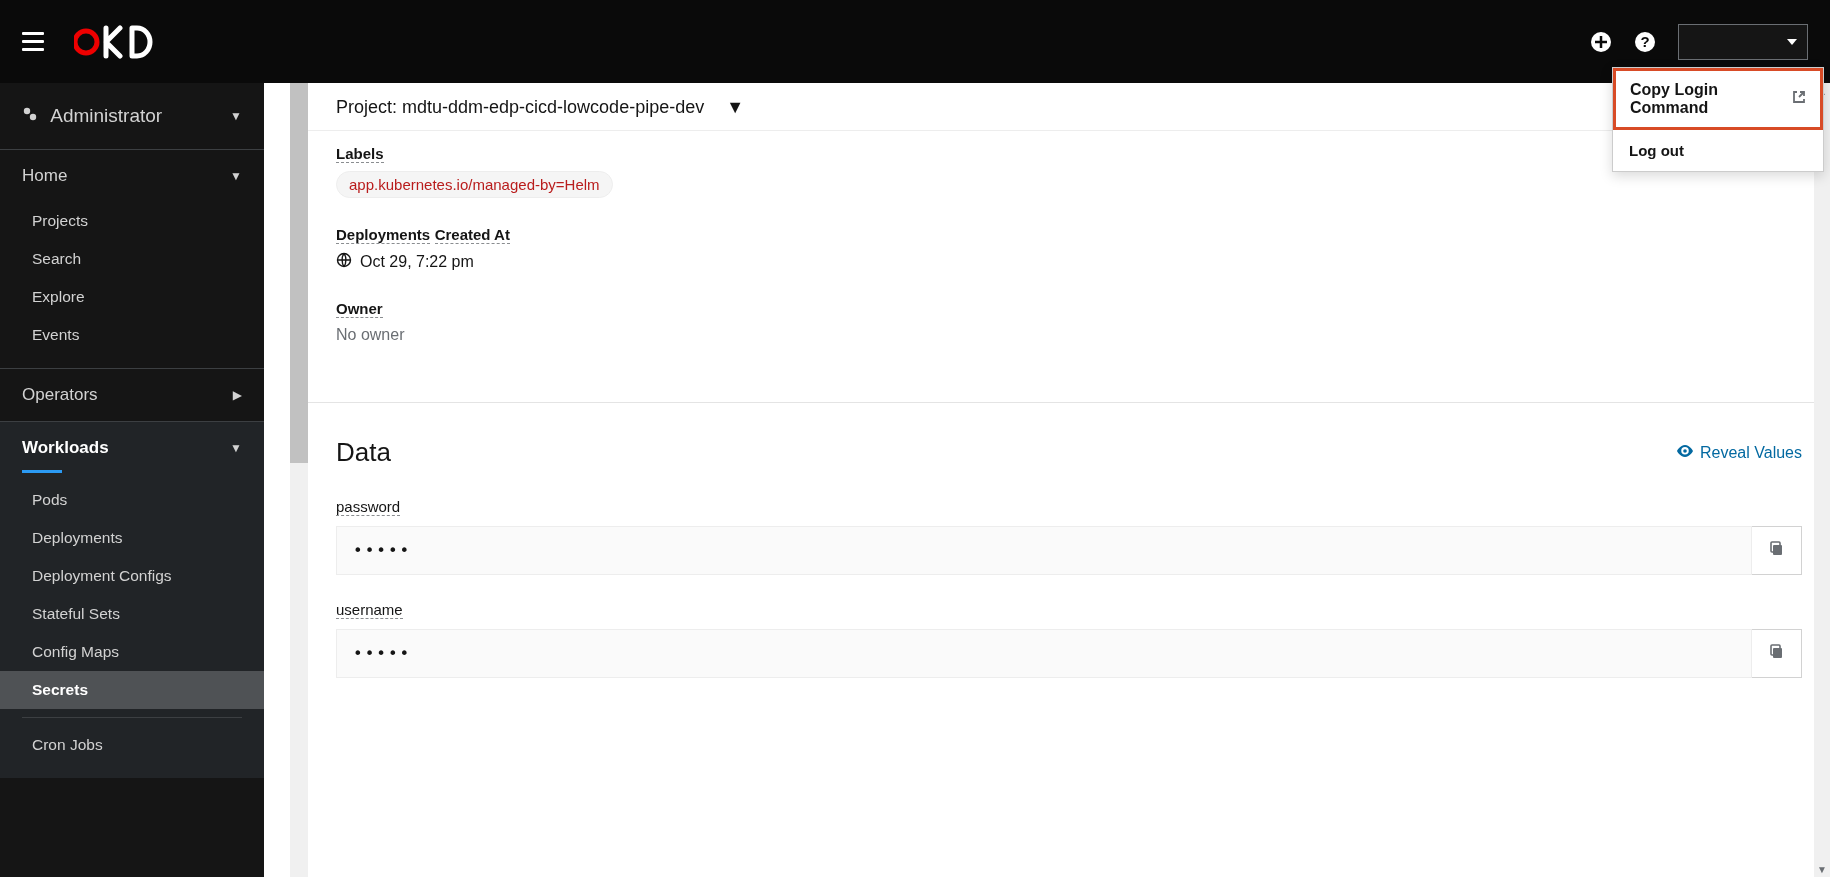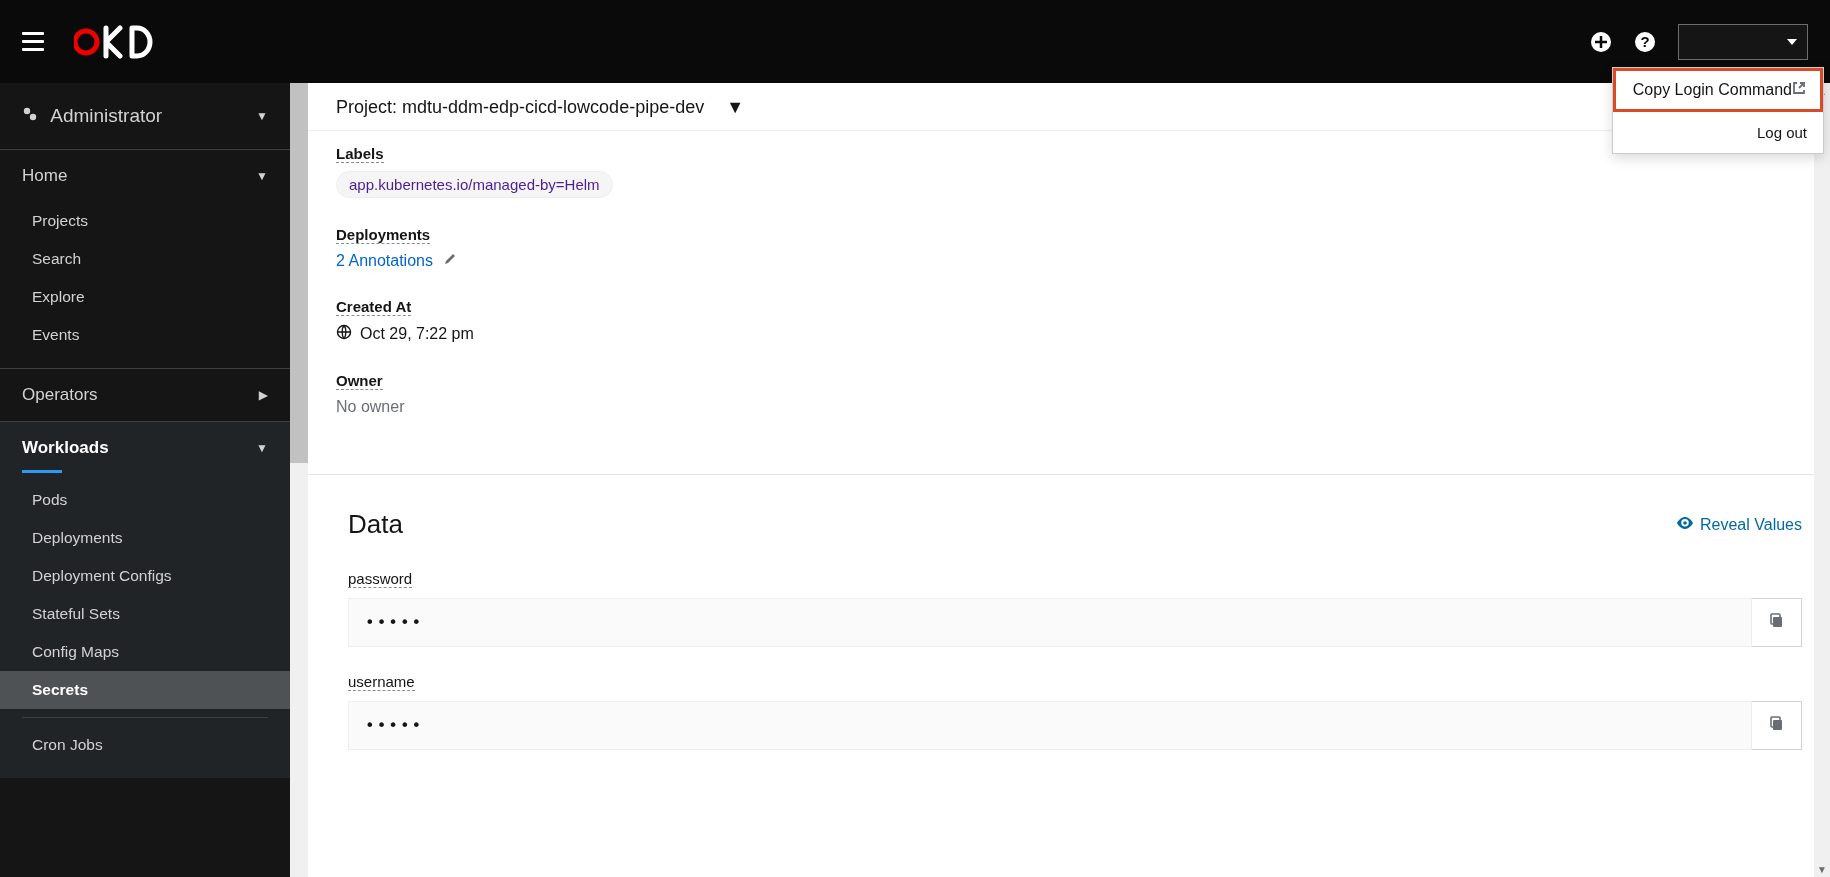--- a/index.html
+++ b/index.html
@@ -12,26 +12,26 @@
   .hamburger { display: flex; flex-direction: column; gap: 5px; cursor: pointer; }
   .hamburger span { width: 22px; height: 3px; background: #fff; border-radius: 1px; }
   .logo { display: flex; align-items: center; height: 34px; }
   .topbar-right { display: flex; align-items: center; gap: 22px; }
   .icon-btn { color: #fff; cursor: pointer; display: flex; align-items: center; justify-content: center; }
   .user-box { border: 1px solid #6a6e73; background: #151515; width: 130px; height: 36px; display: flex; align-items: center; justify-content: flex-end; padding-right: 10px; cursor: pointer; }
   .caret-down { width: 0; height: 0; border-left: 5px solid transparent; border-right: 5px solid transparent; border-top: 6px solid #fff; }
 
   
   .user-menu { position: absolute; top: 67px; right: 6px; width: 212px; background: #fff; border: 1px solid #ccc; box-shadow: 0 4px 12px rgba(0,0,0,.15); z-index: 100; }
-  .user-menu .item { padding: 12px 16px; cursor: pointer; font-size: 15px; display: flex; justify-content: flex-end; align-items: center; }
+  .user-menu .item { padding: 12px 16px; cursor: pointer; font-size: 15px; display: flex; justify-content: flex-start; align-items: center; font-weight: bold; }
   .user-menu .item.highlight { border: 3px solid #d84b26; padding: 10px 14px; font-size: 16px; color:#151515; }
   .ext-icon { color: #6a6e73; }
 
   
-  .sidebar { position: absolute; top: 83px; left: 0; width: 290px; bottom: 0; background: #151515; color: #d2d2d2; overflow-y: auto; 
+  .sidebar { position: absolute; top: 83px; left: 0; width: 264px; bottom: 0; background: #151515; color: #d2d2d2; overflow-y: auto; 
              scrollbar-width: thin; scrollbar-color: #888 #2b2b2b; }
   .sb-section { border-bottom: 1px solid #3c3f42; }
   .sb-head { display: flex; align-items: center; justify-content: space-between; padding: 16px 22px; font-size: 17px; cursor: pointer; }
   .sb-head.title { font-size: 19px; font-weight: 400; padding: 22px 22px; }
   .sb-head .chev { font-size: 12px; color: #d2d2d2; }
   .sb-items { padding: 0 0 14px 0; }
   .sb-item { padding: 10px 22px 10px 32px; font-size: 15.5px; cursor: pointer; color: #d2d2d2; }
   .sb-workloads { background: #212427; }
   .sb-workloads .sb-head { font-weight: 700; color: #fff; }
   .underline-accent { height: 3px; width: 40px; background: #2b9af3; margin-left: 22px; margin-top: -4px; margin-bottom: 8px; }
@@ -43,29 +43,29 @@
   .scroll-strip { position: absolute; top: 83px; left: 290px; width: 18px; bottom: 0; background: #f0f0f0; }
   .scroll-thumb-left { position:absolute; left:0; top:0; width:18px; height: 380px; background:#c1c1c1; }
 
   
   .main { position: absolute; top: 83px; left: 308px; right: 0; bottom: 0; background: #fff; overflow-y: auto; border-radius: 28px; }
   .project-row { padding: 14px 28px 12px 28px; display: flex; align-items: center; gap: 16px; font-size: 18px; border-bottom: 1px solid #ededed; }
   .proj-caret { margin-left: 6px; }
   .details { padding: 14px 28px 30px 28px; }
   .dt { font-weight: 700; font-size: 15px; border-bottom: 1px dashed #8a8d90; display: inline-block; margin-bottom: 8px; }
   .dd { margin-bottom: 28px; font-size: 16px; }
-  .label-chip { display: inline-block; background: #f5f5f5; border: 1px solid #ededed; color: #4c1d95; border-radius: 14px; padding: 4px 12px; font-size: 15px; }
+  .label-chip { display: inline-block; background: #f5f5f5; border: 1px solid #ededed; color: #b91c1c; border-radius: 14px; padding: 4px 12px; font-size: 15px; }
   .link { color: #0066cc; cursor: pointer; }
   .edit-pencil { color: #6a6e73; margin-left: 6px; cursor: pointer; }
   .muted { color: #6a6e73; }
   .created-row { display: flex; align-items: center; gap: 8px; font-size: 16px; }
 
   .divider { height: 1px; background: #e4e4e4; margin: 0; }
 
-  .data-section { padding: 34px 28px 40px 28px; margin-left: 12px; }
+  .data-section { padding: 34px 28px 40px 28px; }
   .data-header { display: flex; justify-content: space-between; align-items: center; margin-bottom: 30px; }
   .data-header h2 { font-size: 26px; font-weight: 500; }
   .reveal { color: #0369a1; cursor: pointer; display: flex; align-items: center; gap: 6px; font-size: 16px; }
 
   .field-label { font-size: 15px; border-bottom: 1px dashed #8a8d90; display: inline-block; margin-bottom: 10px; }
   .field-row { display: flex; margin-bottom: 26px; }
   .field-value { flex: 1; border: 1px solid #ededed; background: #fafafa; padding: 14px 16px; font-family: monospace; letter-spacing: 2px; color: #151515; }
   .copy-btn { width: 50px; border: 1px solid #d2d2d2; border-left: none; background: #fff; display: flex; align-items: center; justify-content: center; cursor: pointer; color: #6a6e73; }
 
   
@@ -194,28 +194,20 @@
     <span class="proj-caret">▼</span>
   </div>
 
   <div class="details">
     <div class="dt">Labels</div>
     <div class="dd">
       <span class="label-chip">app.kubernetes.io/managed-by=Helm</span>
     </div>
 
     <div class="dt">Deployments</div>
-    <div class="dd">
-      <span class="link">2 Annotations</span>
-      <span class="edit-pencil">
-        <svg width="14" height="14" viewBox="0 0 14 14" fill="currentColor">
-            <path d="M2 12l1-3 7-7 2 2-7 7-3 1z"></path>
-          </svg>
-      </span>
-    </div>
 
     <div class="dt">Created At</div>
     <div class="dd">
       <div class="created-row">
         <span>
           <svg width="16" height="16" viewBox="0 0 16 16" fill="none" stroke="#151515" stroke-width="1.4">
               <circle cx="8" cy="8" r="6.5"></circle>
               <path d="M1.5 8h13M8 1.5c2.5 3 2.5 10 0 13M8 1.5c-2.5 3-2.5 10 0 13"></path>
             </svg>
         </span>

